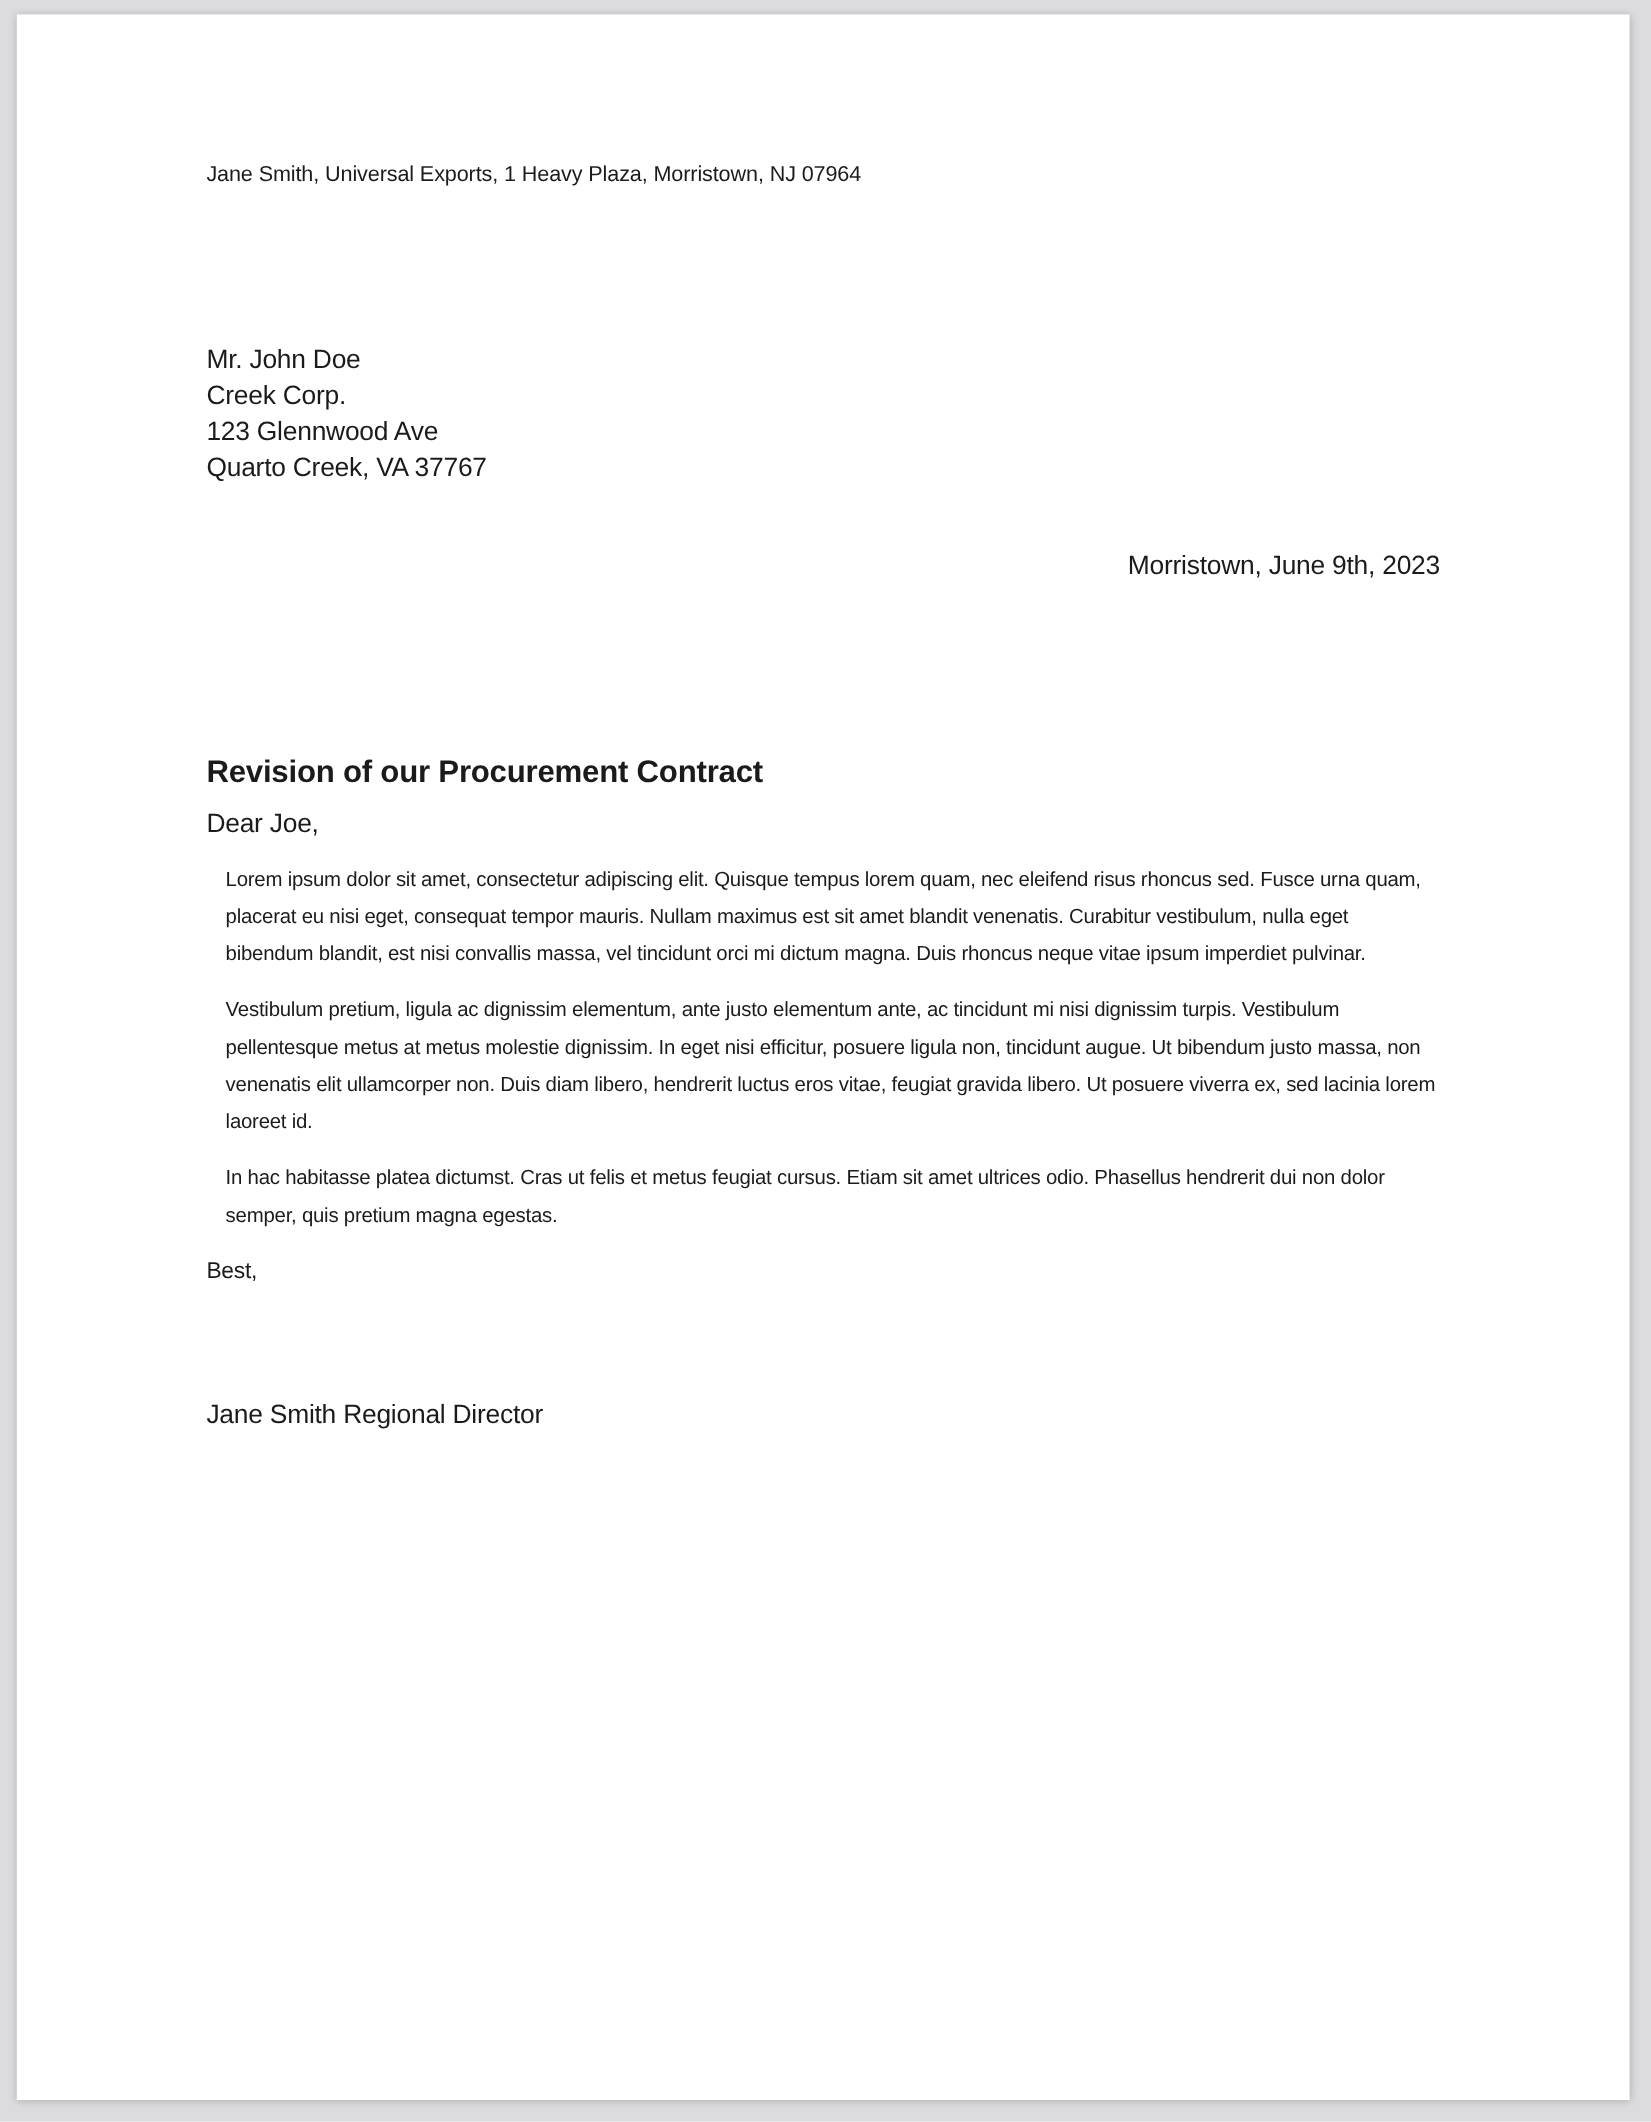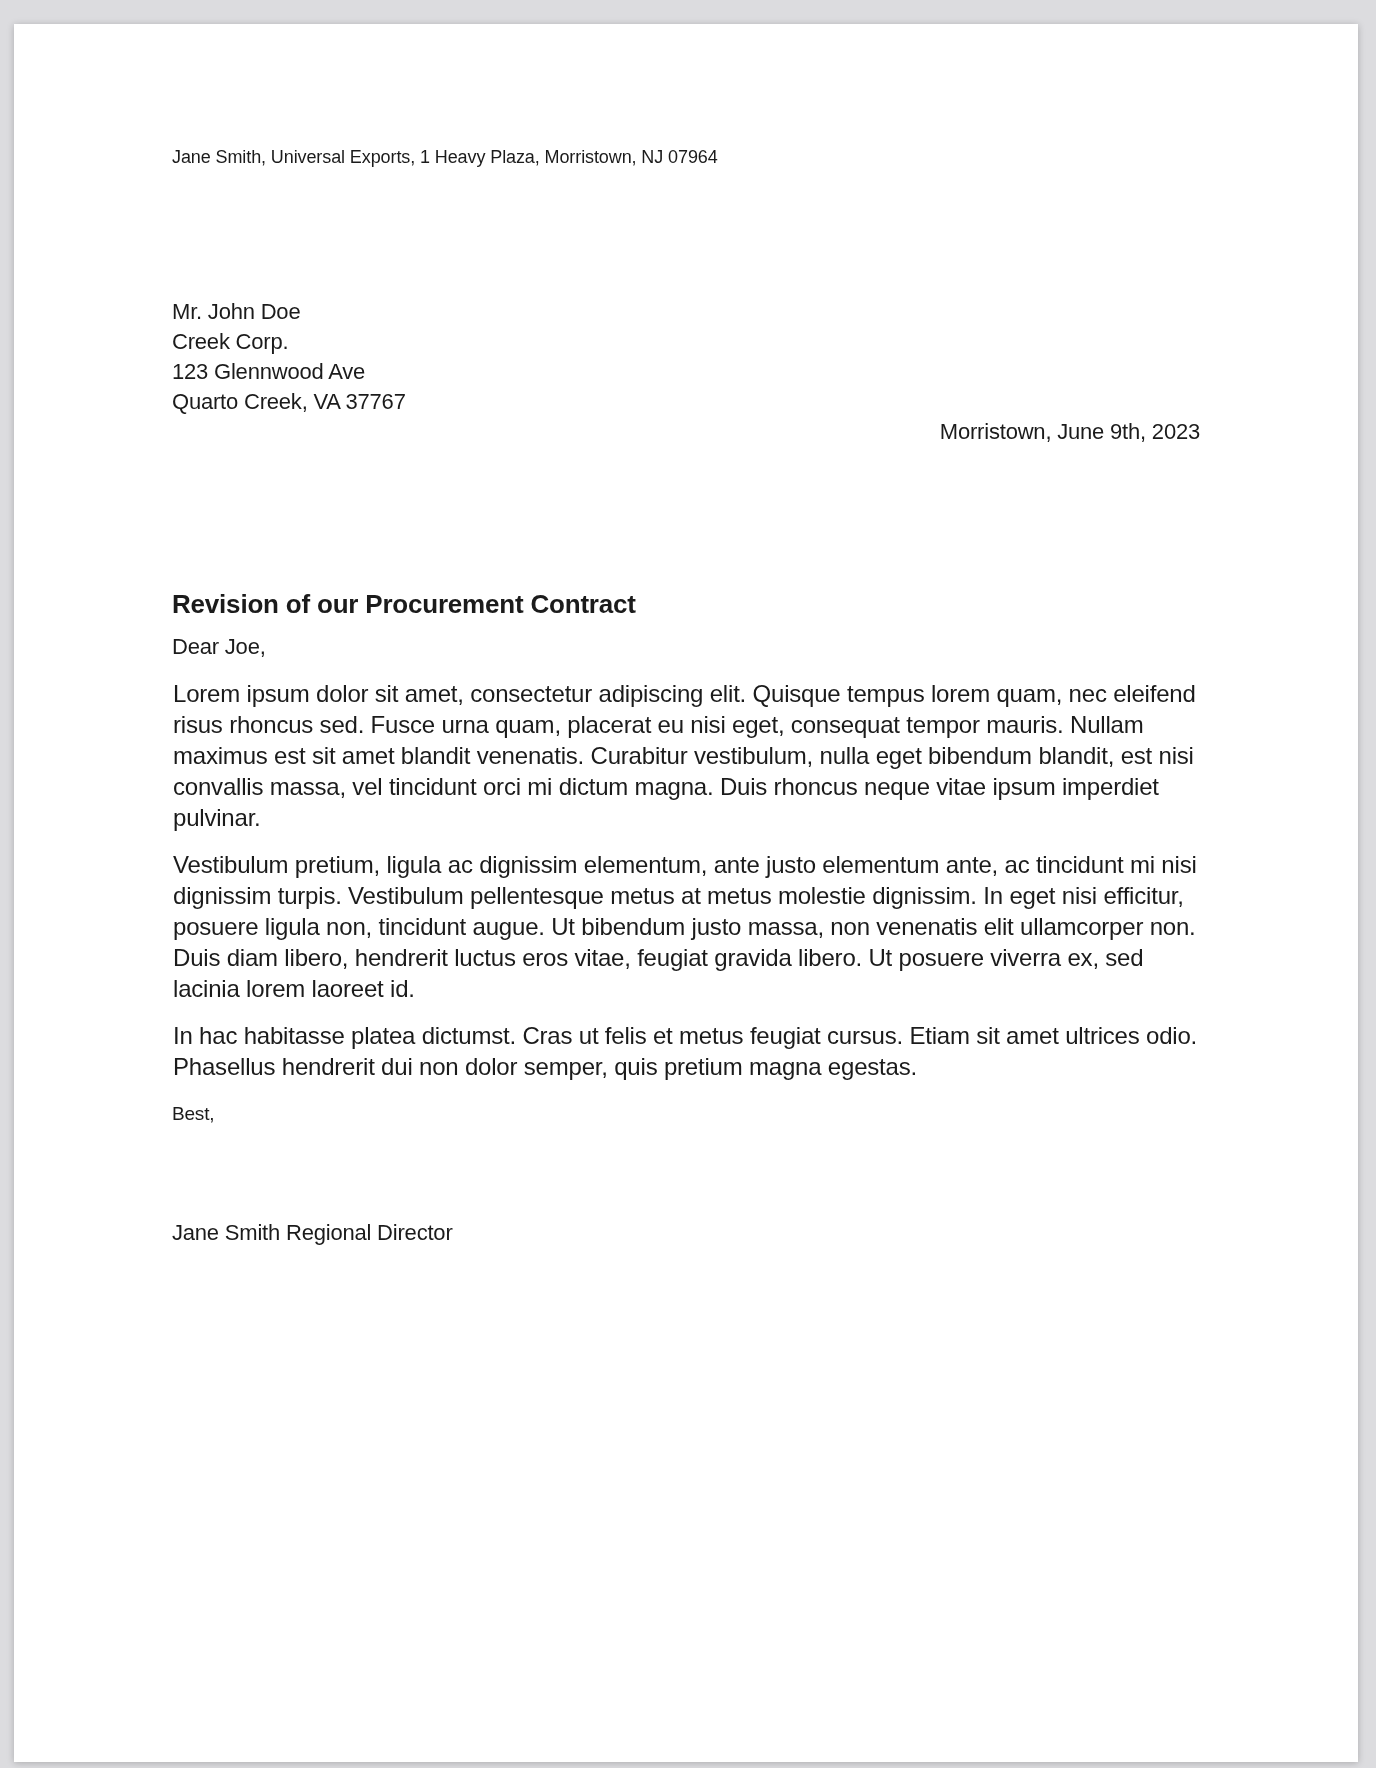--- a/index.html
+++ b/index.html
@@ -16,61 +16,62 @@
     width: 1376px;
     height: 1768px;
     position: relative;
     background: var(--canvas-bg);
     font-family: "Liberation Sans", "DejaVu Sans", sans-serif;
     color: var(--text);
   }
   .page {
     position: absolute;
     left: 14px;
-    top: 24px;
+    top: 12px;
     width: 1344px;
     height: 1738px;
     background: var(--page-bg);
     box-shadow: 0 1px 7px rgba(0,0,0,0.22);
     padding: 121px 158px 0 158px;
     overflow: hidden;
   }
   .sender-line {
     font-size: 18px;
     line-height: 24px;
     letter-spacing: -0.1px;
   }
   .recipient-block {
     margin-top: 128px;
     font-size: 22px;
     line-height: 30px;
     letter-spacing: -0.2px;
   }
   .date-line {
+    margin-top: 51px;
     font-size: 22px;
     line-height: 30px;
     letter-spacing: -0.2px;
     text-align: right;
   }
   .subject-line {
     margin-top: 142px;
     font-size: 26px;
     line-height: 30px;
     letter-spacing: -0.2px;
     font-weight: 700;
   }
   .salutation {
     margin-top: 12px;
     font-size: 22px;
     line-height: 31px;
     letter-spacing: -0.2px;
   }
   .body-paragraph {
-    margin: 16px 0 0 1px;
-    font-size: 24px;
+    margin: 16px 0 0 16px;
+    font-size: 17px;
     line-height: 31px;
     letter-spacing: -0.2px;
     max-width: 1030px;
   }
   .closing {
     margin-top: 16px;
     font-size: 19px;
     line-height: 31px;
     letter-spacing: -0.2px;
   }

